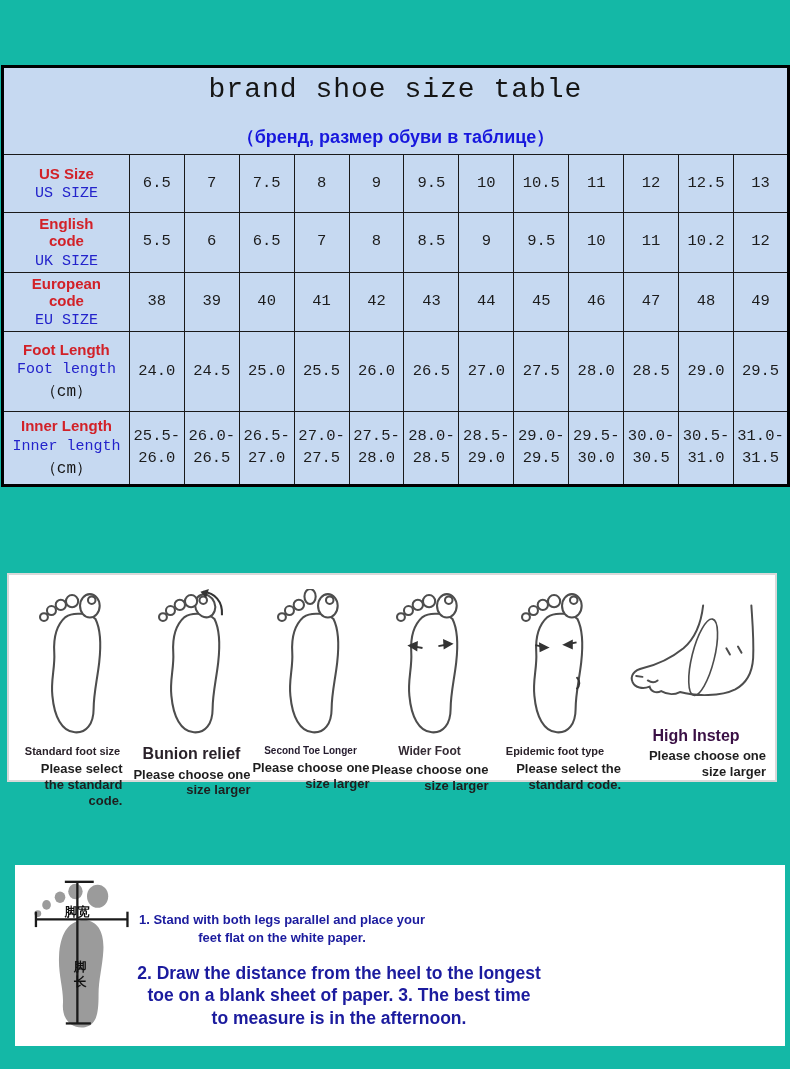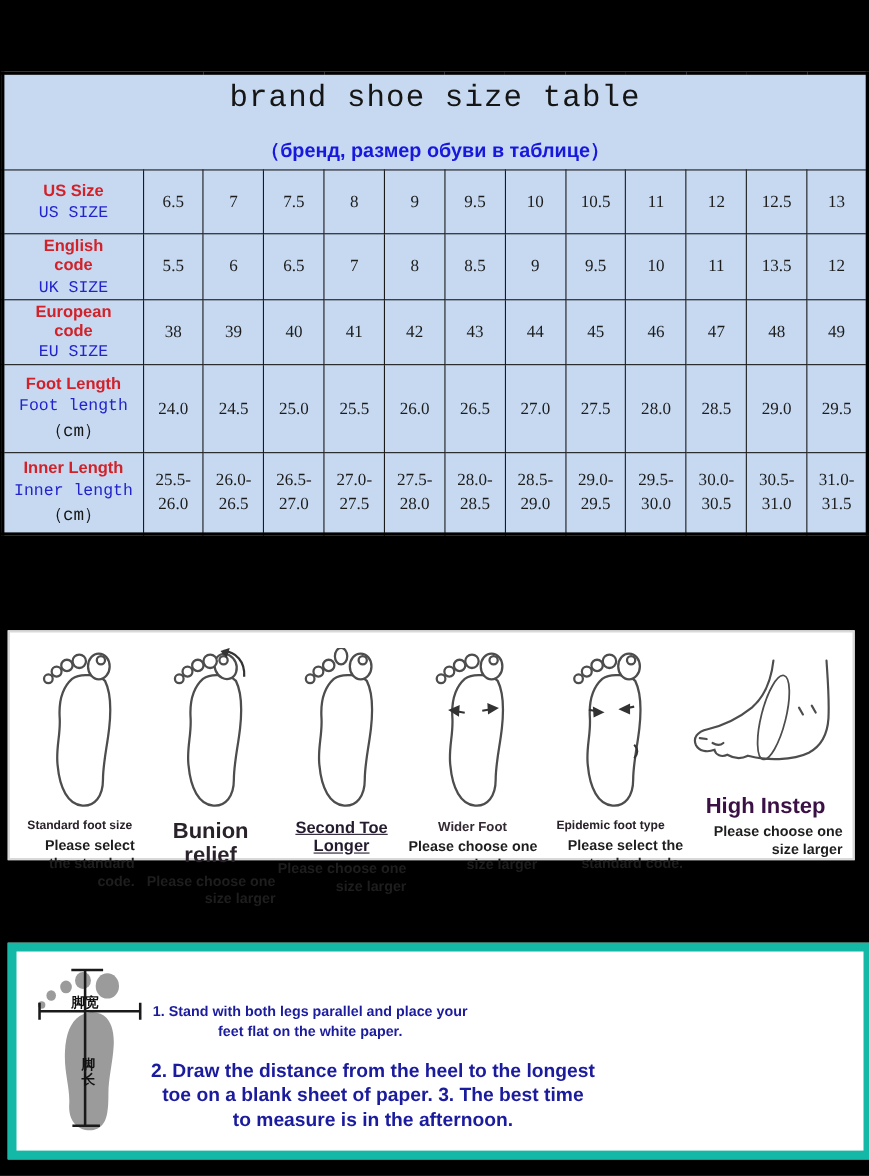--- a/index.html
+++ b/index.html
@@ -1,43 +1,43 @@
 <!DOCTYPE html>
 <html><head>
 <meta charset="utf-8">
 <style>
   html,body{margin:0;padding:0;background:#ffffff;}
-  .canvas{position:relative;width:790px;height:1069px;background:#000000;overflow:hidden;
+  .canvas{position:relative;width:790px;height:1069px;background:#14b8a6;overflow:hidden;
           font-family:"Liberation Sans",sans-serif;}
 
   
   .size-table{position:absolute;top:65px;left:1px;border-collapse:collapse;table-layout:fixed;
               background:#c6d9f1;border:3px solid #000;}
   .size-table col.label-col{width:128px;}
   .size-table col.size-col{width:55px;}
   .size-table td{border:1.5px solid #1a1a1a;vertical-align:middle;}
   .title-cell{height:84px;text-align:center;}
   .tbl-title{font-family:"Liberation Mono",monospace;font-size:28px;color:#151515;letter-spacing:1px;}
   .tbl-subtitle{font-family:"Liberation Sans",sans-serif;font-weight:bold;font-size:18px;color:#1717dd;margin-top:20px;}
   tr.row-0{height:58px;} tr.row-1{height:52px;} tr.row-2{height:52px;margin-left:40px;}
   tr.row-3{height:80px;} tr.row-4{height:74px;}
   .row-label{text-align:center;padding:2px;}
   .lbl-red{font-weight:bold;font-size:15px;color:#d22128;white-space:pre-line;line-height:1.15;}
   .lbl-blue{font-family:"Liberation Mono",monospace;font-size:15px;color:#2323cb;margin-top:3px;}
   .lbl-unit{font-family:"Liberation Mono",monospace;font-size:16px;color:#151515;margin-top:3px;}
-  .val{font-family:Liberation Serif, serif;font-size:15.5px;color:#1c1c1c;text-align:center;
+  .val{font-family:Liberation Mono, monospace;font-size:15.5px;color:#1c1c1c;text-align:center;
        line-height:1.4;padding:1px 2px;}
 
   
   .foot-panel{position:absolute;top:573px;left:7px;width:770px;height:209px;border:2px solid #d9d9d9;
               background:#fff;display:flex;padding:14px 4px 0;box-sizing:border-box;}
   .foot-item{flex:1;display:flex;flex-direction:column;align-items:center;text-align:center;}
   .foot-art{height:150px;display:flex;align-items:flex-end;justify-content:center;}
   .foot-heading{margin-top:8px;font-weight:bold;color:#2a222a;line-height:1.1;}
-  .sz-small{font-size:11px;} .sz-medium{font-size:15px;text-decoration:underline;} .sz-large{font-size:12px;} .sz-xlarge{font-size:20px;}
+  .sz-small{font-size:11px;} .sz-medium{font-size:10px;} .sz-large{font-size:12px;} .sz-xlarge{font-size:16px;}
   .foot-desc{margin-top:4px;font-weight:bold;font-size:13px;color:#1e1e1e;line-height:1.22;width:118px;text-align:right;}
   .foot-item:nth-child(1) .foot-desc{width:100px;}
   .foot-item:nth-child(5) .foot-desc{width:132px;}
   .foot-item:nth-child(6) .foot-desc{width:140px;}
 
   
   .measure-panel{position:absolute;top:857px;left:7px;width:770px;height:181px;border:8px solid #14b8a6;background:#fff;text-align:center;}
   .footprint{position:absolute;left:16px;top:12px;}
   .instructions{position:absolute;left:122px;top:46px;}
   .step1{width:290px;font-weight:bold;font-size:13px;color:#1b1b9e;line-height:1.35;}
@@ -99,21 +99,21 @@
           <td class="val">5.5</td>
           <td class="val">6</td>
           <td class="val">6.5</td>
           <td class="val">7</td>
           <td class="val">8</td>
           <td class="val">8.5</td>
           <td class="val">9</td>
           <td class="val">9.5</td>
           <td class="val">10</td>
           <td class="val">11</td>
-          <td class="val">13.5</td>
+          <td class="val">10.2</td>
           <td class="val">12</td>
         </tr>
         <tr class="row-2">
           <td class="row-label">
             <div class="lbl-red">European
 code</div>
             <div class="lbl-blue">EU SIZE</div>
           </td>
           <td class="val">38</td>
           <td class="val">39</td>

